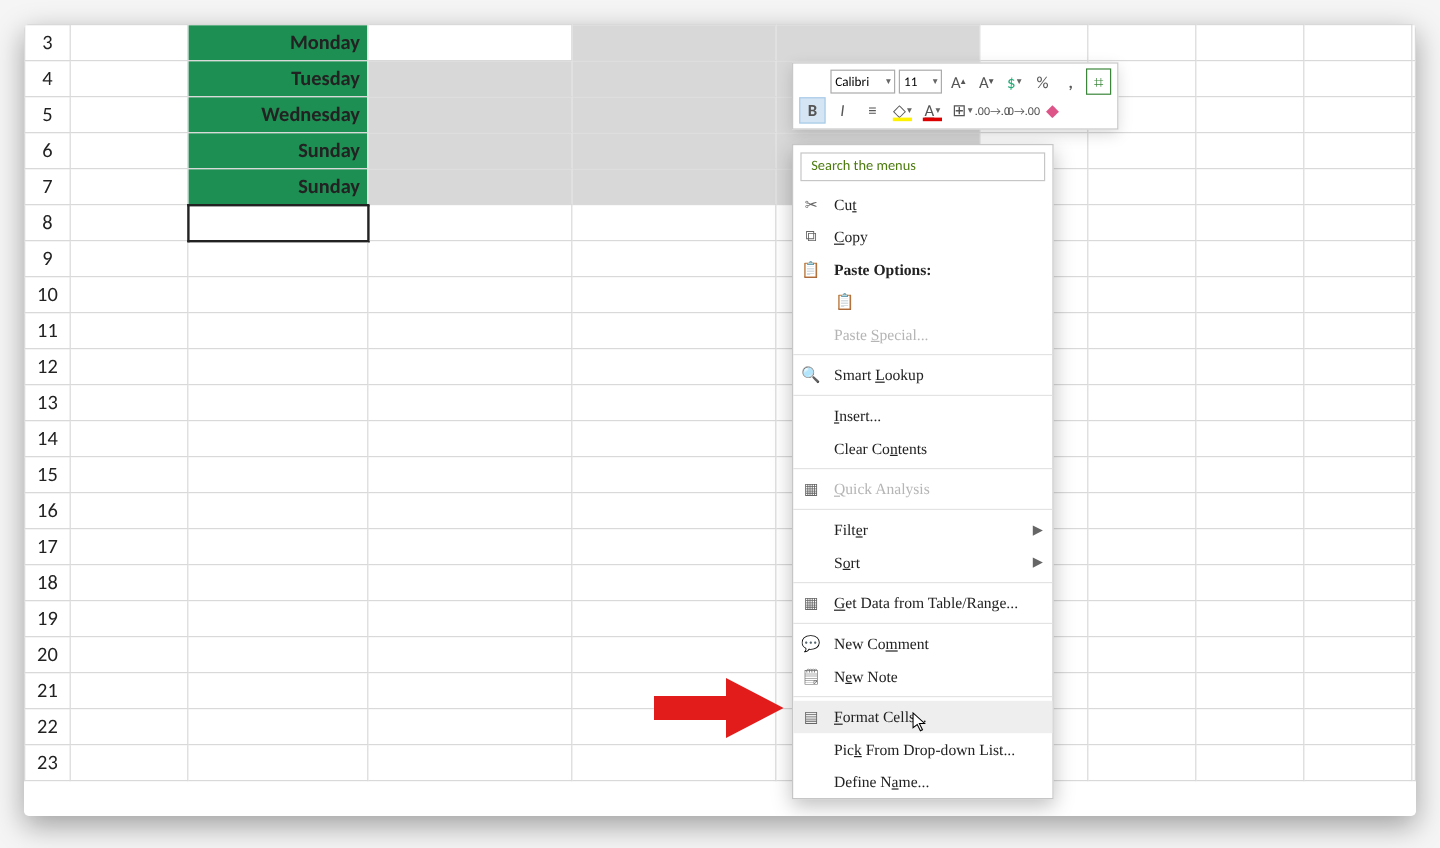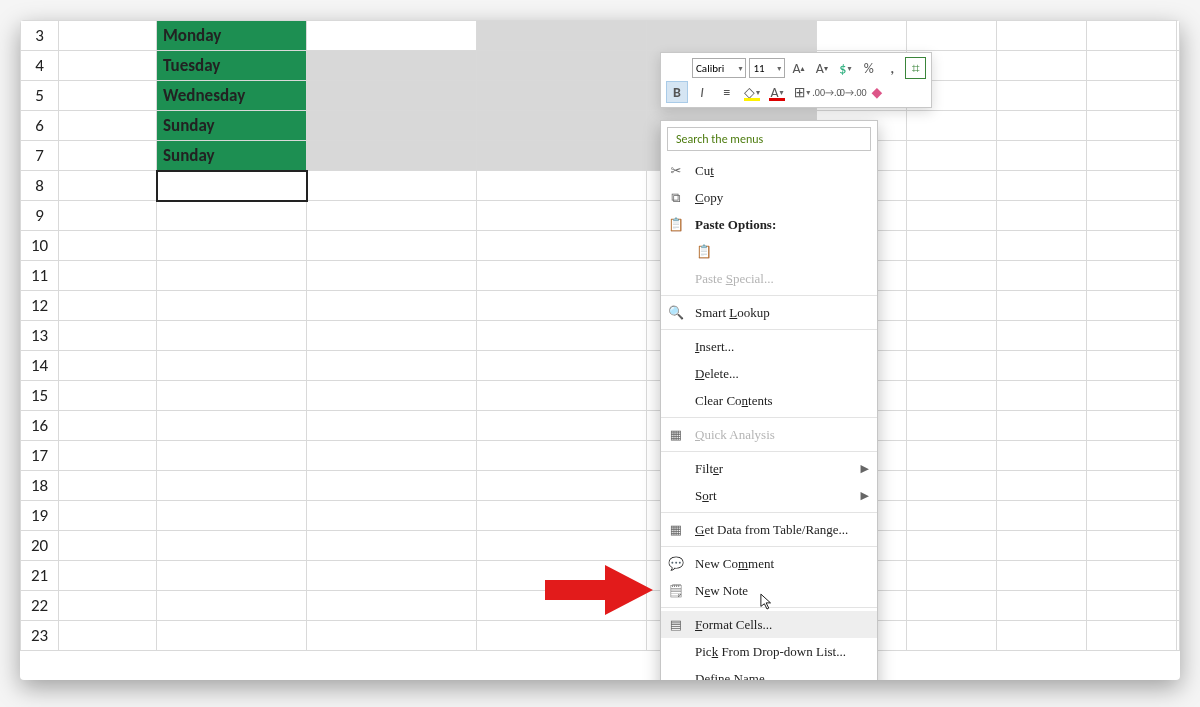--- a/index.html
+++ b/index.html
@@ -53,20 +53,21 @@
   .colB { width: 150px; }
   .colC { width: 170px; }
   .colD { width: 170px; }
   .colE { width: 170px; }
   .colF, .colG, .colH, .colI { width: 90px; }
   .green {
     background: #1d8f52 !important;
     color: #fff;
     font-weight: bold;
     font-size: 18px;
+    text-align: right;
   }
   .gray {
     background: #d8d8d8 !important;
   }
   .bottom-border td { border-bottom: 2px solid #1d8f52; }
   
   .mini-toolbar {
     position: absolute;
     left: 640px;
     top: 32px;
@@ -545,24 +546,20 @@
       <span class="ctx-icon" style="color:#2a8a8a">🔍</span>
       <span class="ctx-label">Smart <u>L</u>ookup</span>
     </div>
     <div class="ctx-sep"></div>
     <div class="ctx-item">
       <span class="ctx-icon"></span>
       <span class="ctx-label"><u>I</u>nsert...</span>
     </div>
     <div class="ctx-item">
       <span class="ctx-icon"></span>
-      <span class="ctx-label"><u>D</u>elete...</span>
-    </div>
-    <div class="ctx-item">
-      <span class="ctx-icon"></span>
       <span class="ctx-label">Clear Co<u>n</u>tents</span>
     </div>
     <div class="ctx-sep"></div>
     <div class="ctx-item ctx-disabled">
       <span class="ctx-icon">▦</span>
       <span class="ctx-label"><u>Q</u>uick Analysis</span>
     </div>
     <div class="ctx-sep"></div>
     <div class="ctx-item">
       <span class="ctx-icon"></span>

